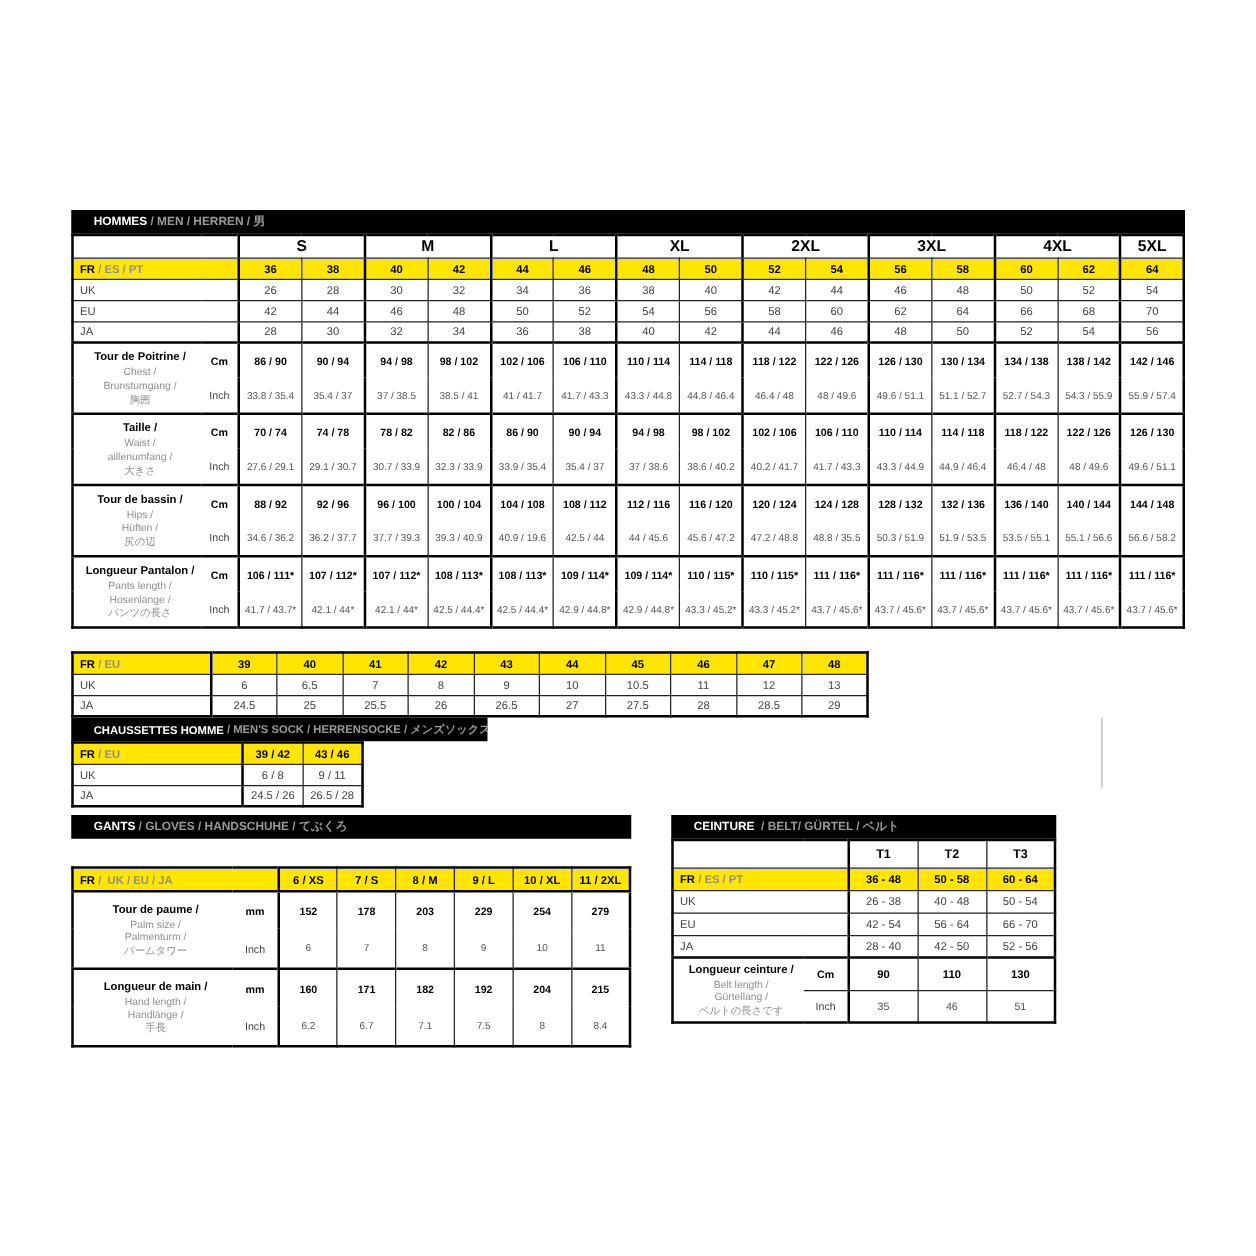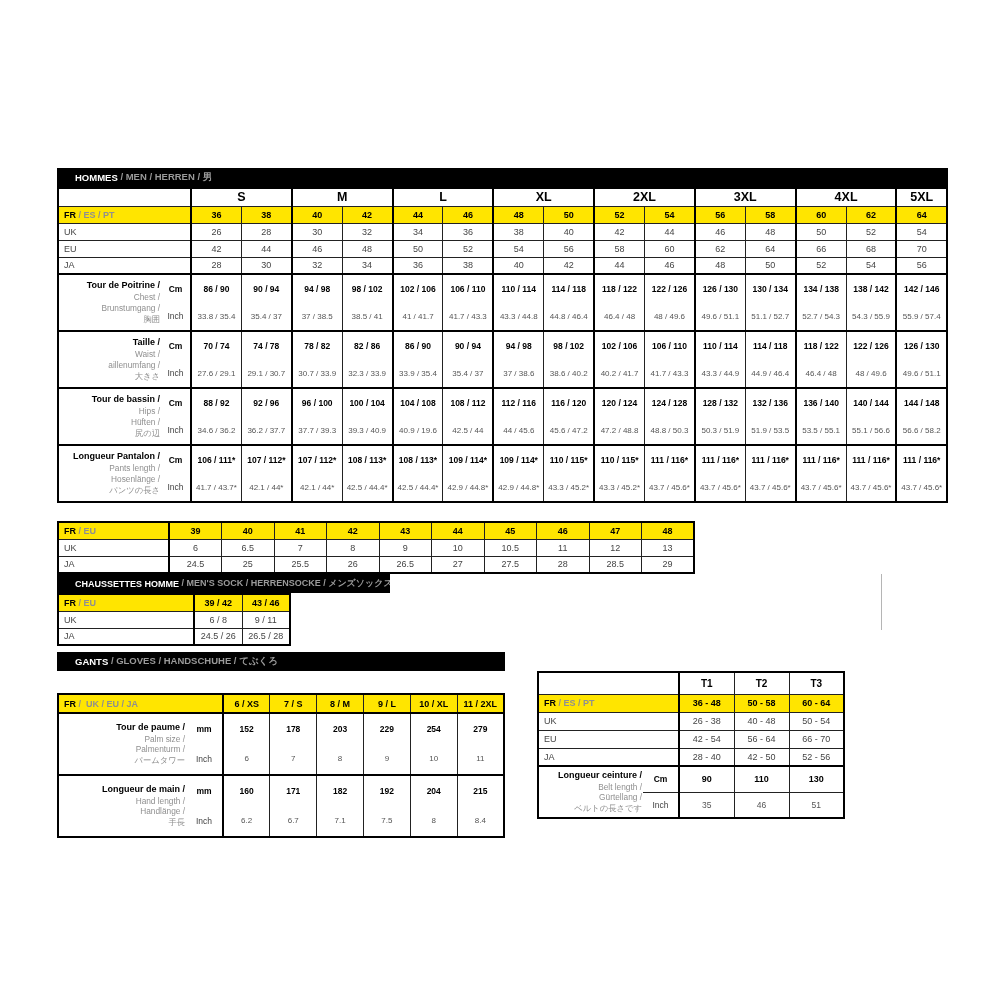--- a/index.html
+++ b/index.html
@@ -18,21 +18,21 @@
   td.fr .m{font-weight:bold;color:#8f8f8f;}
   tr.yellow td{background:#ffe500;}
   tr.yellow td.val{font-weight:bold;font-size:9px;color:#000;}
   td.val{font-size:9px;color:#444;}
   td.group{font-size:12.5px;font-weight:bold;color:#000;}
   td.cmv{font-weight:bold;font-size:8.5px;color:#000;}
   td.inv{font-size:8px;color:#555;}
   td.unit{font-size:8.5px;border-left:none;}
   td.u1{font-weight:bold;color:#000;}
   td.u2{color:#444;}
-  td.mlabel{border-right:none;text-align:right;padding:2px 1px 2px 5px;white-space:normal;margin-top:28px;}
+  td.mlabel{border-right:none;text-align:center;padding:2px 1px 2px 5px;white-space:normal;margin-top:28px;}
   .l1{font-weight:bold;font-size:9px;color:#000;line-height:1.3;white-space:nowrap;}
   .l2{font-size:8.3px;color:#8f8f8f;line-height:1.3;white-space:nowrap;}
   td.gb{border-left-width:2px;border-left-color:#000;}
   td.rb{border-right-width:2px;border-right-color:#000;}
   tr.bt td{border-top-width:2px;border-top-color:#000;}
   td.nb{border-bottom:none;}
   td.nt{border-top:none;}
   .stray{position:absolute;left:881px;top:574px;width:1px;height:56px;background:#b5b5b5;}
   .belt td.cmv{font-size:9px;}
   .belt td.inv{font-size:8.5px;}
@@ -263,21 +263,21 @@
             <td class="unit u2 rb nt">Inch</td>
             <td class="inv nt gb">34.6 / 36.2</td>
             <td class="inv nt">36.2 / 37.7</td>
             <td class="inv nt gb">37.7 / 39.3</td>
             <td class="inv nt">39.3 / 40.9</td>
             <td class="inv nt gb">40.9 / 19.6</td>
             <td class="inv nt">42.5 / 44</td>
             <td class="inv nt gb">44 / 45.6</td>
             <td class="inv nt">45.6 / 47.2</td>
             <td class="inv nt gb">47.2 / 48.8</td>
-            <td class="inv nt">48.8 / 50.3</td>
+            <td class="inv nt">48.8 / 35.5</td>
             <td class="inv nt gb">50.3 / 51.9</td>
             <td class="inv nt">51.9 / 53.5</td>
             <td class="inv nt gb">53.5 / 55.1</td>
             <td class="inv nt">55.1 / 56.6</td>
             <td class="inv nt gb">56.6 / 58.2</td>
           </tr>
           <tr class="bt" style="height: 28px;">
             <td class="mlabel" rowspan="2">
               <div class="l1">Longueur Pantalon /</div>
               <div class="l2">Pants length  /</div>
@@ -482,20 +482,23 @@
             <td class="inv nt">6.7</td>
             <td class="inv nt">7.1</td>
             <td class="inv nt">7.5</td>
             <td class="inv nt">8</td>
             <td class="inv nt">8.4</td>
           </tr>
         </tbody>
       </table>
     </div>
 
+  <div class="titlebar" style="left:537px;top:652px;width:308px">
+    <span class="tb">CEINTURE</span><span class="tm">  / BELT/ GÜRTEL / ベルト</span>
+  </div>
   <div class="tblwrap belt" id="belt-body" style="left:537px;top:671px;width:308px">
       <table>
         <colgroup>
           <col style="width: 105px;">
           <col style="width: 36px;">
           <col>
           <col>
           <col>
         </colgroup>
         <tbody>

